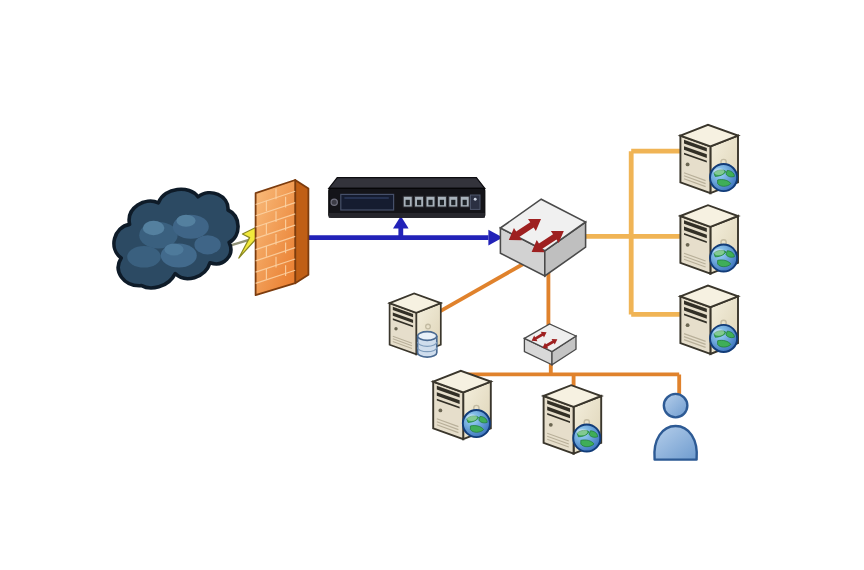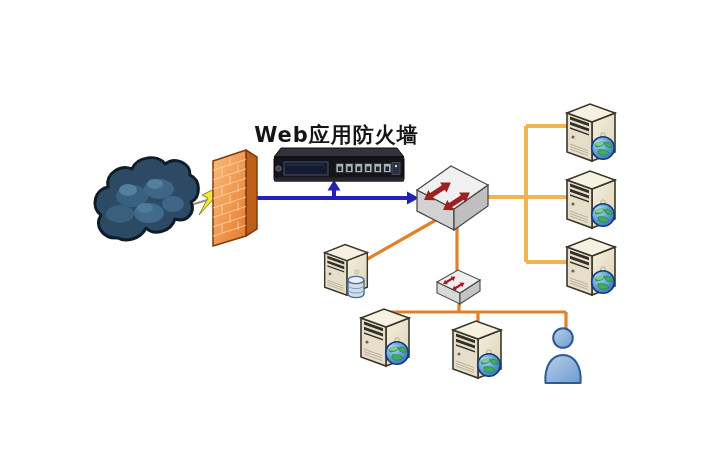--- a/index.html
+++ b/index.html
@@ -187,14 +187,13 @@
       <use href="#sym-server" x="450" y="317" width="54" height="64"></use>
       <use href="#sym-globe" x="476" y="352" width="26" height="26"></use>
     </g>
 
     <g>
       <circle cx="563" cy="338" r="9.8" fill="url(#personGrad)" stroke="#2d5a94" stroke-width="2"></circle>
       <path d="M545.5,383 C544,366 552,355 563,355 C574,355 582,366 580.5,383 Z" fill="url(#personGrad)" stroke="#2d5a94" stroke-width="2" stroke-linejoin="round"></path>
     </g>
   </svg>
 
-  <div class="diagram-title" style="color: rgb(21, 21, 21);">Web应用防火墙</div>
 </div>
 
 </body></html>

